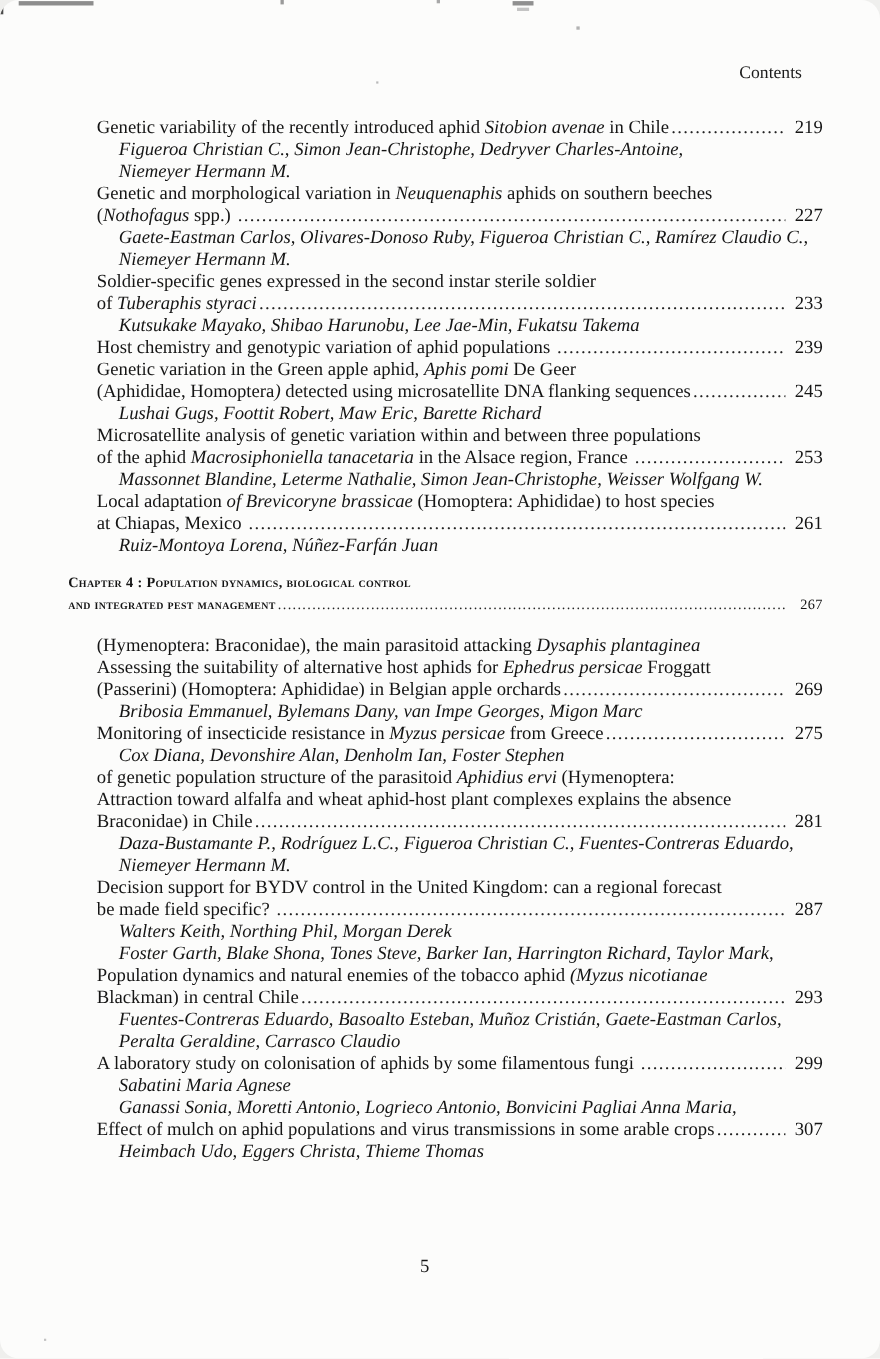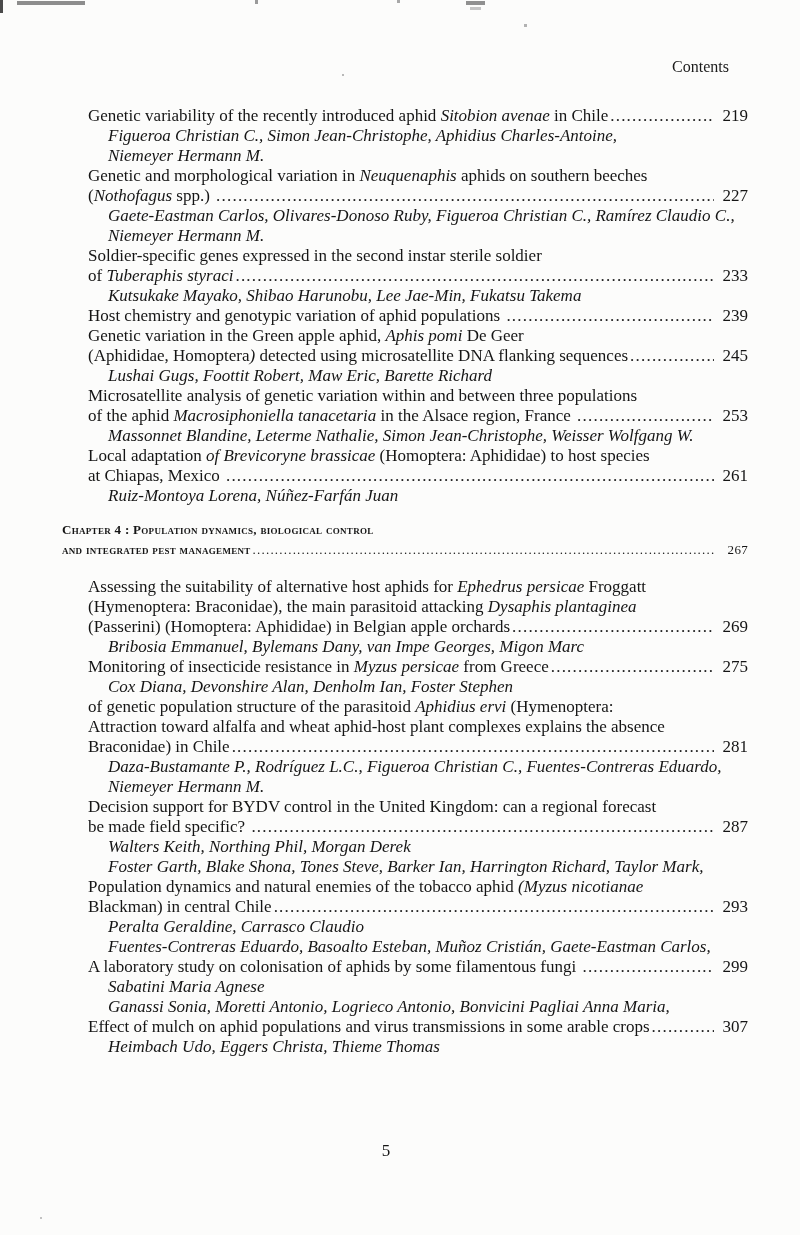--- a/index.html
+++ b/index.html
@@ -7,20 +7,21 @@
     width: 800px; height: 1235px;
     background: #efefed;
     font-family: "Liberation Serif", "DejaVu Serif", serif;
     color: #151515;
     position: relative;
   }
   .sheet {
     position: absolute; inset: 0;
     background: #fcfcfb;
     overflow: hidden;
+    border-radius: 17px;
   }
   .contents-header {
     position: absolute; top: 58px; right: 71px;
     font-size: 16px; line-height: 18px;
     color: #1b1b1b;
   }
   .toc {
     position: absolute; left: 88px; right: 52px; top: 106px;
     font-size: 17px; line-height: 20px;
   }
@@ -69,21 +70,21 @@
 
   <div class="contents-header">Contents</div>
 
   <div class="toc">
       <div class="entry">
         <div class="line leader">
           <span class="t">Genetic variability of the recently introduced aphid <em>Sitobion avenae</em> in Chile</span>
           <span class="dots">............................................................................................................................................................................................................................</span>
           <span class="pg">219</span>
         </div>
-        <div class="authors">Figueroa Christian C., Simon Jean-Christophe, Aphidius Charles-Antoine,</div>
+        <div class="authors">Figueroa Christian C., Simon Jean-Christophe, Dedryver Charles-Antoine,</div>
         <div class="authors">Niemeyer Hermann M.</div>
       </div>
       <div class="entry">
         <div class="line">Genetic and morphological variation in <em>Neuquenaphis</em> aphids on southern beeches</div>
         <div class="line leader">
           <span class="t">(<em>Nothofagus</em> spp.) </span>
           <span class="dots">............................................................................................................................................................................................................................</span>
           <span class="pg">227</span>
         </div>
         <div class="authors">Gaete-Eastman Carlos, Olivares-Donoso Ruby, Figueroa Christian C., Ramírez Claudio C.,</div>
@@ -134,22 +135,22 @@
       </div>
       <div class="chapter">
         <div class="line">Chapter 4 : Population dynamics, biological control</div>
         <div class="line leader">
           <span class="t">and integrated pest management</span>
           <span class="dots">............................................................................................................................................................................................................................</span>
           <span class="pg">267</span>
         </div>
       </div>
       <div class="entry">
+        <div class="line">(Hymenoptera: Braconidae), the main parasitoid attacking <em>Dysaphis plantaginea</em></div>
         <div class="line">Assessing the suitability of alternative host aphids for <em>Ephedrus persicae</em> Froggatt</div>
-        <div class="line">(Hymenoptera: Braconidae), the main parasitoid attacking <em>Dysaphis plantaginea</em></div>
         <div class="line leader">
           <span class="t">(Passerini) (Homoptera: Aphididae) in Belgian apple orchards</span>
           <span class="dots">............................................................................................................................................................................................................................</span>
           <span class="pg">269</span>
         </div>
         <div class="authors">Bribosia Emmanuel, Bylemans Dany, van Impe Georges, Migon Marc</div>
       </div>
       <div class="entry">
         <div class="line leader">
           <span class="t">Monitoring of insecticide resistance in <em>Myzus persicae</em> from Greece</span>
@@ -179,22 +180,22 @@
         <div class="authors">Walters Keith, Northing Phil, Morgan Derek</div>
         <div class="authors">Foster Garth, Blake Shona, Tones Steve, Barker Ian, Harrington Richard, Taylor Mark,</div>
       </div>
       <div class="entry">
         <div class="line">Population dynamics and natural enemies of the tobacco aphid <em>(Myzus nicotianae</em></div>
         <div class="line leader">
           <span class="t">Blackman) in central Chile</span>
           <span class="dots">............................................................................................................................................................................................................................</span>
           <span class="pg">293</span>
         </div>
+        <div class="authors">Fuentes-Contreras Eduardo, Basoalto Esteban, Muñoz Cristián, Gaete-Eastman Carlos,</div>
         <div class="authors">Peralta Geraldine, Carrasco Claudio</div>
-        <div class="authors">Fuentes-Contreras Eduardo, Basoalto Esteban, Muñoz Cristián, Gaete-Eastman Carlos,</div>
       </div>
       <div class="entry">
         <div class="line leader">
           <span class="t">A laboratory study on colonisation of aphids by some filamentous fungi </span>
           <span class="dots">............................................................................................................................................................................................................................</span>
           <span class="pg">299</span>
         </div>
         <div class="authors">Sabatini Maria Agnese</div>
         <div class="authors">Ganassi Sonia, Moretti Antonio, Logrieco Antonio, Bonvicini Pagliai Anna Maria,</div>
       </div>

